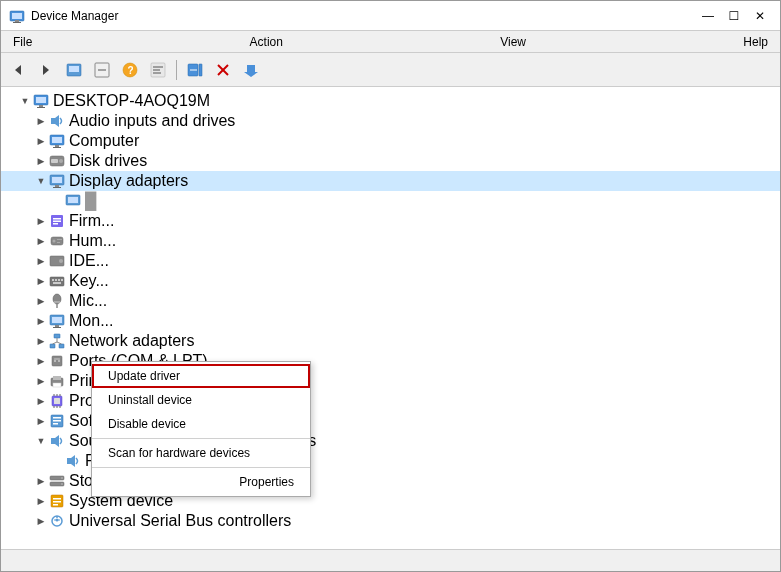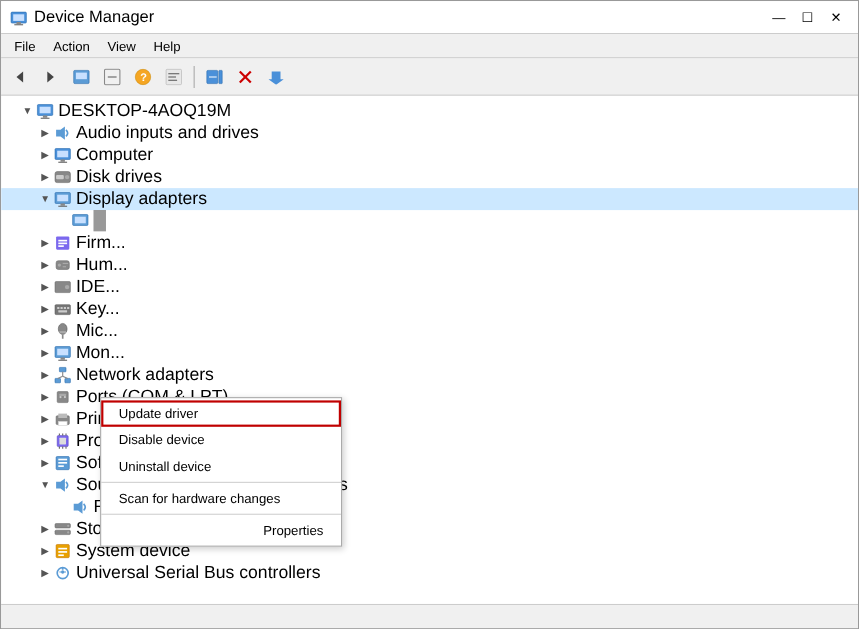--- a/index.html
+++ b/index.html
@@ -32,21 +32,21 @@
       justify-content: space-between;
     }
 
     .title-bar-left {
       display: flex;
       align-items: center;
       gap: 6px;
     }
 
     .title-bar-title {
-      font-size: 15px;
+      font-size: 12px;
       color: #000;
     }
 
     .title-bar-controls {
       display: flex;
       gap: 2px;
     }
 
     .title-btn {
       width: 24px;
@@ -62,20 +62,21 @@
     }
 
     
     .menu-bar {
       background: #f0f0f0;
       height: 22px;
       display: flex;
       align-items: center;
       padding: 0 4px;
       border-bottom: 1px solid #ccc;
+      justify-content: space-between;
     }
 
     .menu-item {
       padding: 2px 8px;
       font-size: 12px;
       cursor: pointer;
       color: #000;
     }
 
     
@@ -393,24 +394,24 @@
         <div class="tree-icon">
           <svg width="16" height="16" viewBox="0 0 16 16">
             <rect x="1" y="2" width="14" height="10" rx="1" fill="#5b9bd5" stroke="#2266aa" stroke-width="0.5"></rect>
             <rect x="3" y="4" width="10" height="6" fill="#c8e0ff"></rect>
           </svg>
         </div>
         <span class="tree-label" style="color:#999">█</span>
 
         <div class="context-menu">
           <div class="ctx-item active">Update driver</div>
+          <div class="ctx-item">Uninstall device</div>
           <div class="ctx-item">Disable device</div>
-          <div class="ctx-item">Uninstall device</div>
           <div class="ctx-separator"></div>
-          <div class="ctx-item">Scan for hardware changes</div>
+          <div class="ctx-item">Scan for hardware devices</div>
           <div class="ctx-separator"></div>
           <div class="ctx-item bold">Properties</div>
         </div>
       </div>
 
       <div class="tree-item">
         <div class="indent"></div>
         <div class="indent"></div>
         <div class="expand-btn">▶</div>
         <div class="tree-icon">

